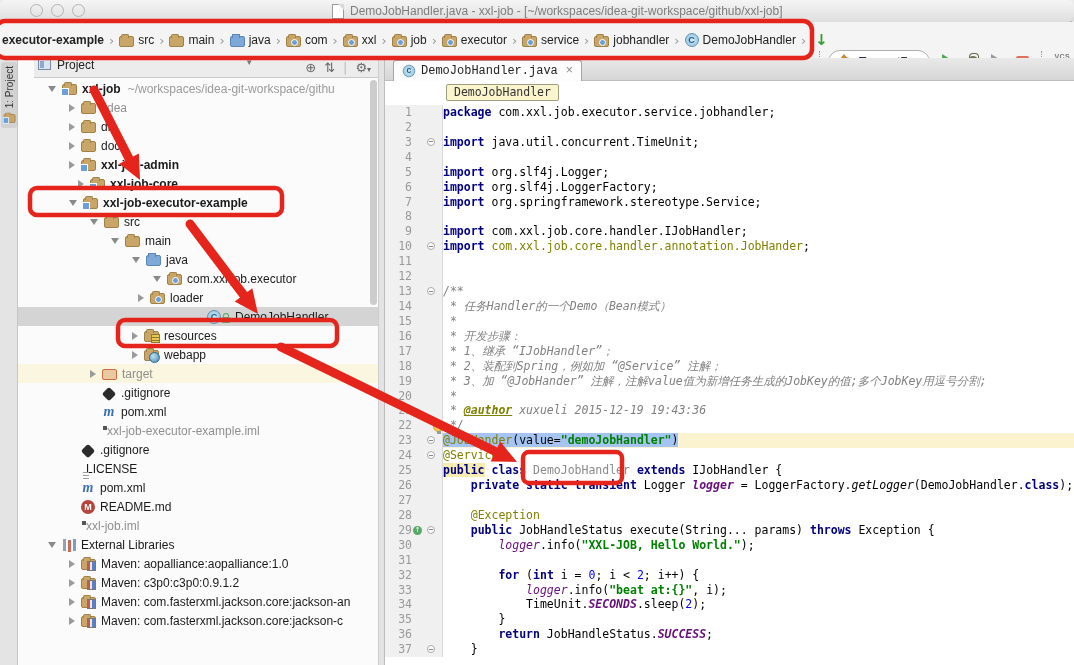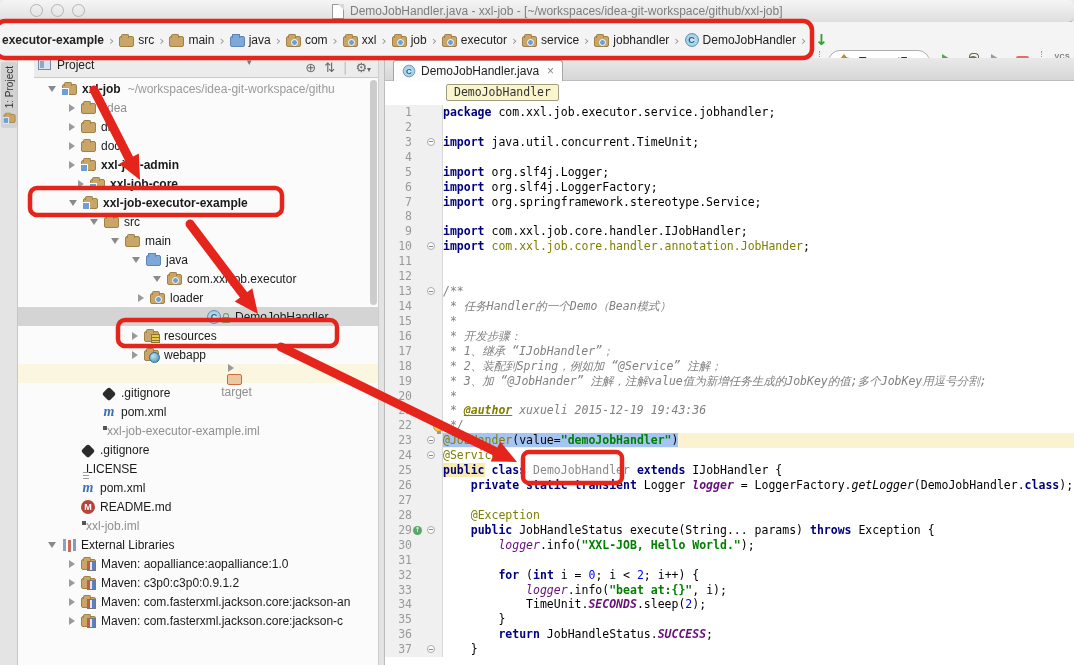--- a/index.html
+++ b/index.html
@@ -124,21 +124,21 @@
   .row.cream{background:#fbf6df;}
   .tree-sb{position:absolute;right:1px;top:22px;width:7px;height:225px;background:#cccccc;border-radius:4px;}
   .splitter{position:absolute;left:378px;top:58px;width:7px;height:607px;background:#e3e3e3;
     border-left:1px solid #cdcdcd;border-right:1px solid #bdbdbd;box-sizing:border-box;}
   
   .editor{position:absolute;left:385px;top:58px;width:689px;height:607px;background:#fff;}
   .tabbar{position:absolute;left:0;top:0;width:100%;height:23px;background:linear-gradient(#e9e9e9,#d6d6d6);
     border-bottom:1px solid #bdbdbd;box-sizing:border-box;}
   .tab{position:absolute;left:8px;top:2px;height:21px;background:#fdfdfd;border:1px solid #a6a6a6;
     border-bottom:none;border-radius:3px 3px 0 0;display:flex;align-items:center;gap:5px;
-    padding:0 8px;font-size:12px;color:#222;box-sizing:border-box;}
+    padding:0 8px;font-size:12px;color:#222;box-sizing:border-box;font-family:Liberation Mono, monospace;}
   .tab .x{color:#888;font-size:12px;margin-left:3px;}
   .pillhint{position:absolute;left:61px;top:26px;background:#faf5cd;border:1px solid #9e9e7e;
     border-radius:2px;padding:0 7px;font-family:"DejaVu Sans Mono",monospace;font-size:11.5px;
     line-height:15px;color:#333;}
   .code{position:absolute;left:0;top:47px;width:100%;}
   .cl{display:flex;height:14.93px;font-family:"DejaVu Sans Mono",monospace;font-size:11.5px;line-height:14.93px;}
   .g{width:58px;flex:none;background:#f0f0f0;border-right:1px solid #d8d8d8;box-sizing:border-box;
     position:relative;color:#999;text-align:right;padding-right:30px;}
   .t{flex:1;white-space:pre;overflow:hidden;}
   .t.cur{background:#fbf3cf;}
@@ -352,21 +352,21 @@
         <div class="row" style="padding-left: 114px;">
           <span class="tri-r"></span>
           <span class="ic ic-resources"></span>
           <span class="lbl">resources</span>
         </div>
         <div class="row" style="padding-left: 114px;">
           <span class="tri-r"></span>
           <span class="ic ic-webapp"></span>
           <span class="lbl">webapp</span>
         </div>
-        <div class="row cream" style="padding-left: 72px; flex-direction: column;">
+        <div class="row cream" style="padding-left: 72px;">
           <span class="tri-r"></span>
           <span class="ic ic-folder-ex"></span>
           <span class="lbl gy">target</span>
         </div>
         <div class="row" style="padding-left: 72px;">
           <span class="sp"></span>
           <span class="ic ic-git"></span>
           <span class="lbl">.gitignore</span>
         </div>
         <div class="row" style="padding-left: 72px;">

